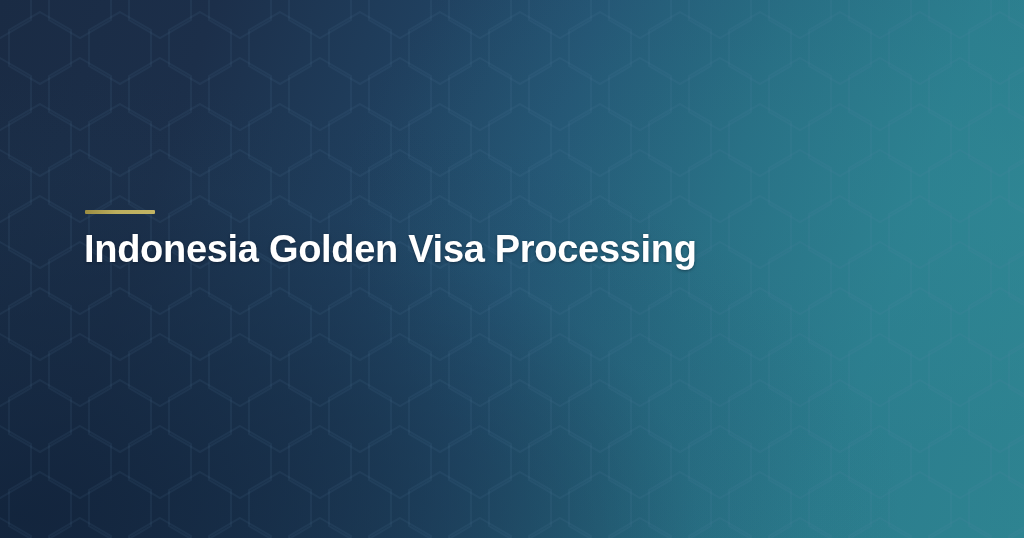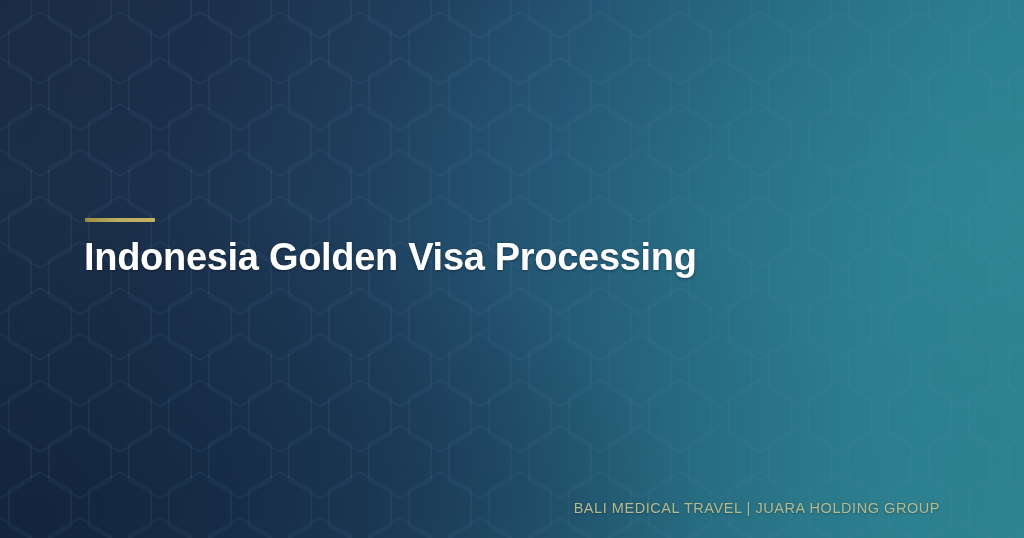--- a/index.html
+++ b/index.html
@@ -53,21 +53,20 @@
   #slide .vignette {
     position: absolute;
     inset: 0;
     background: radial-gradient(135% 120% at 50% 50%, rgba(0,0,0,0) 55%, rgba(0,0,0,0.16) 100%);
     pointer-events: none;
   }
 
   #slide .content {
     position: absolute;
     inset: 0;
-    margin-top: 8px;
   }
 
   .accent-rule {
     position: absolute;
     left: 85px;
     top: 210px;
     width: 70px;
     height: 4px;
     background: linear-gradient(90deg, #9c8d42 0%, #bcae5e 45%, #c2b464 100%);
     border-radius: 1px;
@@ -125,16 +124,15 @@
   </div>
 
   <div class="vignette"></div>
 
   <div class="content">
 
     <div class="accent-rule"></div>
 
     <h1 class="slide-title">Indonesia Golden Visa Processing</h1>
 
-    <div class="slide-footer">BALI MEDICAL TRAVEL | JUARA HOLDING GROUP</div>
 
   </div>
 </div>
 
 </body></html>

